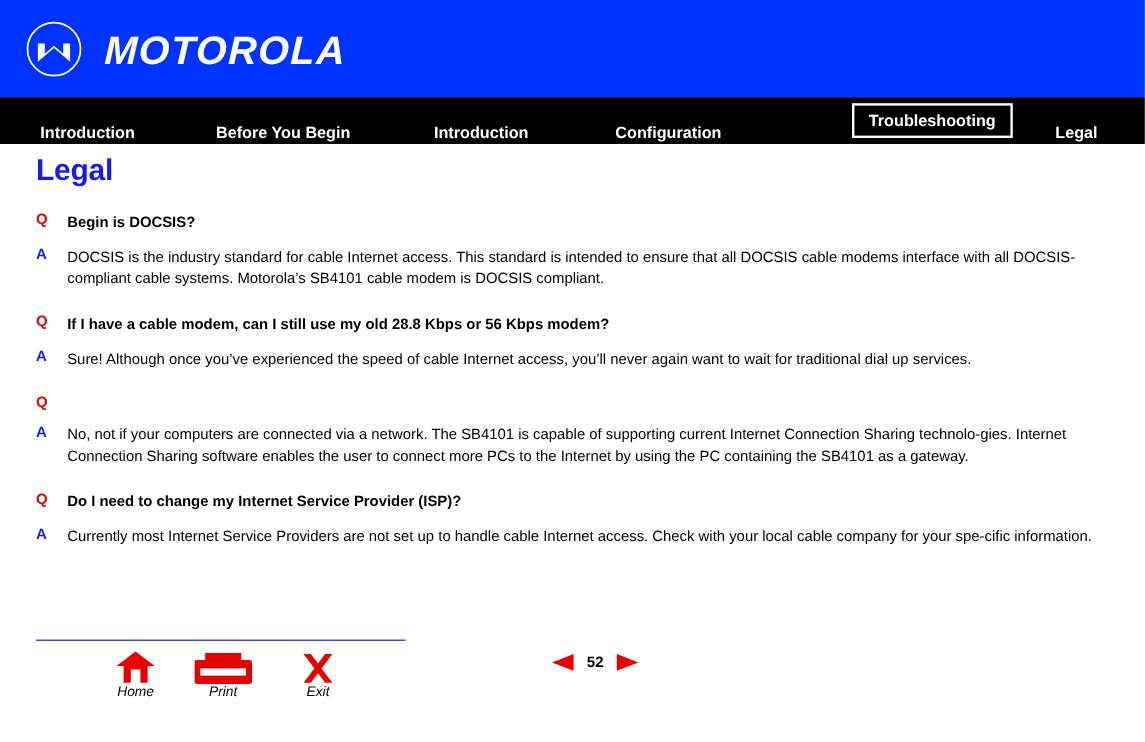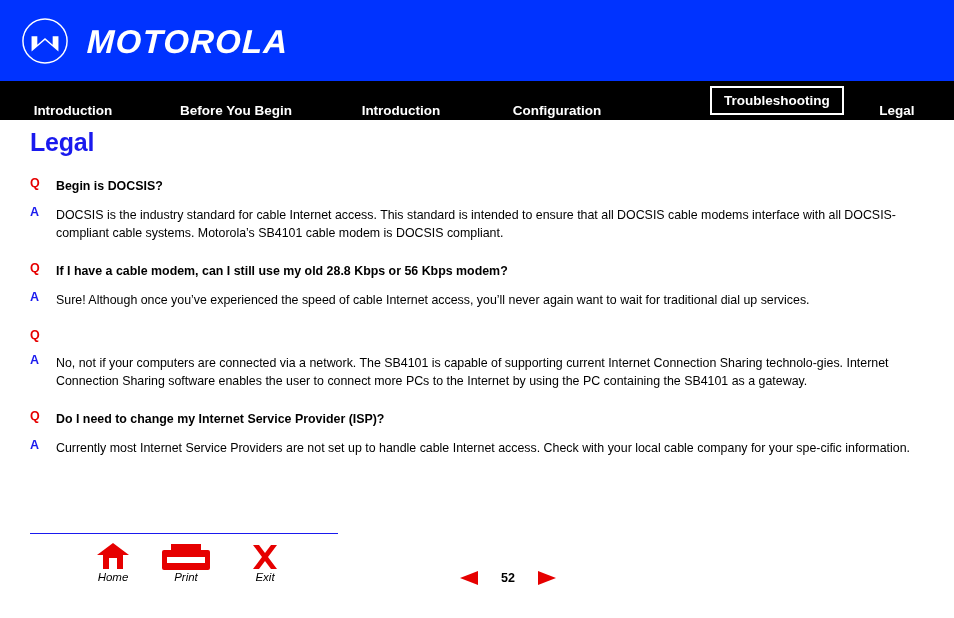--- a/index.html
+++ b/index.html
@@ -138,23 +138,22 @@
     margin-top: 1px;
     line-height: 13px;
   }
 
   
   .pager {
     position: absolute;
     left: 460px; top: 542px;
     display: flex;
     align-items: center;
-    gap: 20px;
+    gap: 8px;
     height: 20px;
-    margin-top: 26px;
   }
   .pager .arrow { cursor: pointer; display: block; }
   .pager .pagenum {
     font-size: 12.5px;
     font-weight: bold;
     color: #000000;
     min-width: 18px;
     text-align: center;
   }
 </style>

